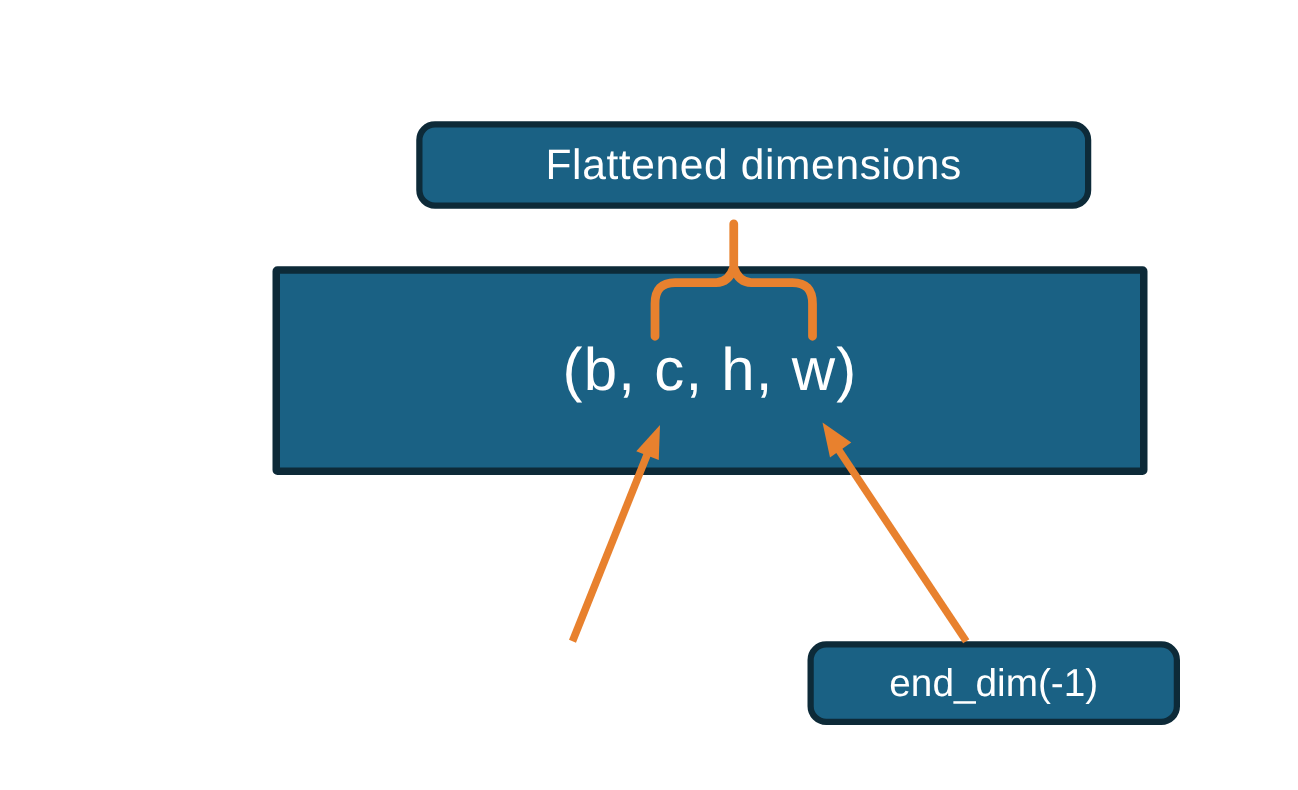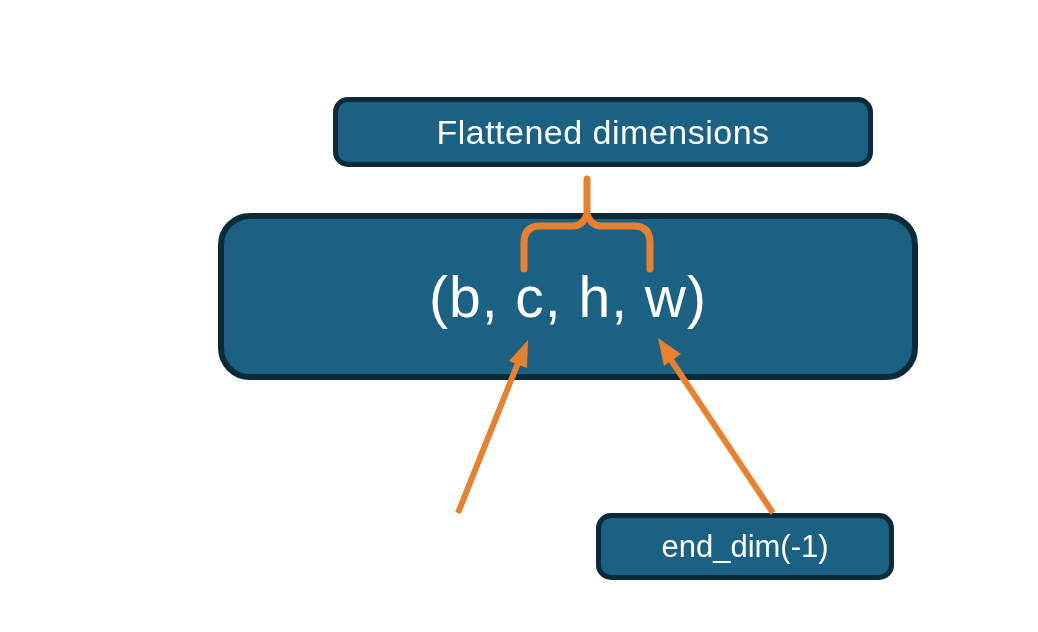--- a/index.html
+++ b/index.html
@@ -32,31 +32,31 @@
   }
   .node-title {
     left: 293px; top: 97px; width: 540px; height: 70px;
     border-radius: 15px;
     font-size: 34px;
     letter-spacing: 0.5px;
   }
   .node-tensor {
     left: 178px; top: 213px; width: 700px; height: 167px;
     border-width: 6px;
-    border-radius: 32px;
-    font-size: 57px;
+    border-radius: 4px;
+    font-size: 48px;
     letter-spacing: 1px;
   }
   .node-small {
     top: 513px; height: 67px;
     border-radius: 15px;
     font-size: 31px;
   }
   .node-start { left: 267px; width: 296px; }
-  .node-end   { left: 556px; width: 298px; }
+  .node-end   { left: 606px; width: 298px; }
   #overlay {
     position: absolute;
     left: 0; top: 0;
     width: 1038px; height: 632px;
     pointer-events: none;
   }
   .accent-stroke {
     stroke: var(--accent-orange);
     fill: none;
   }

